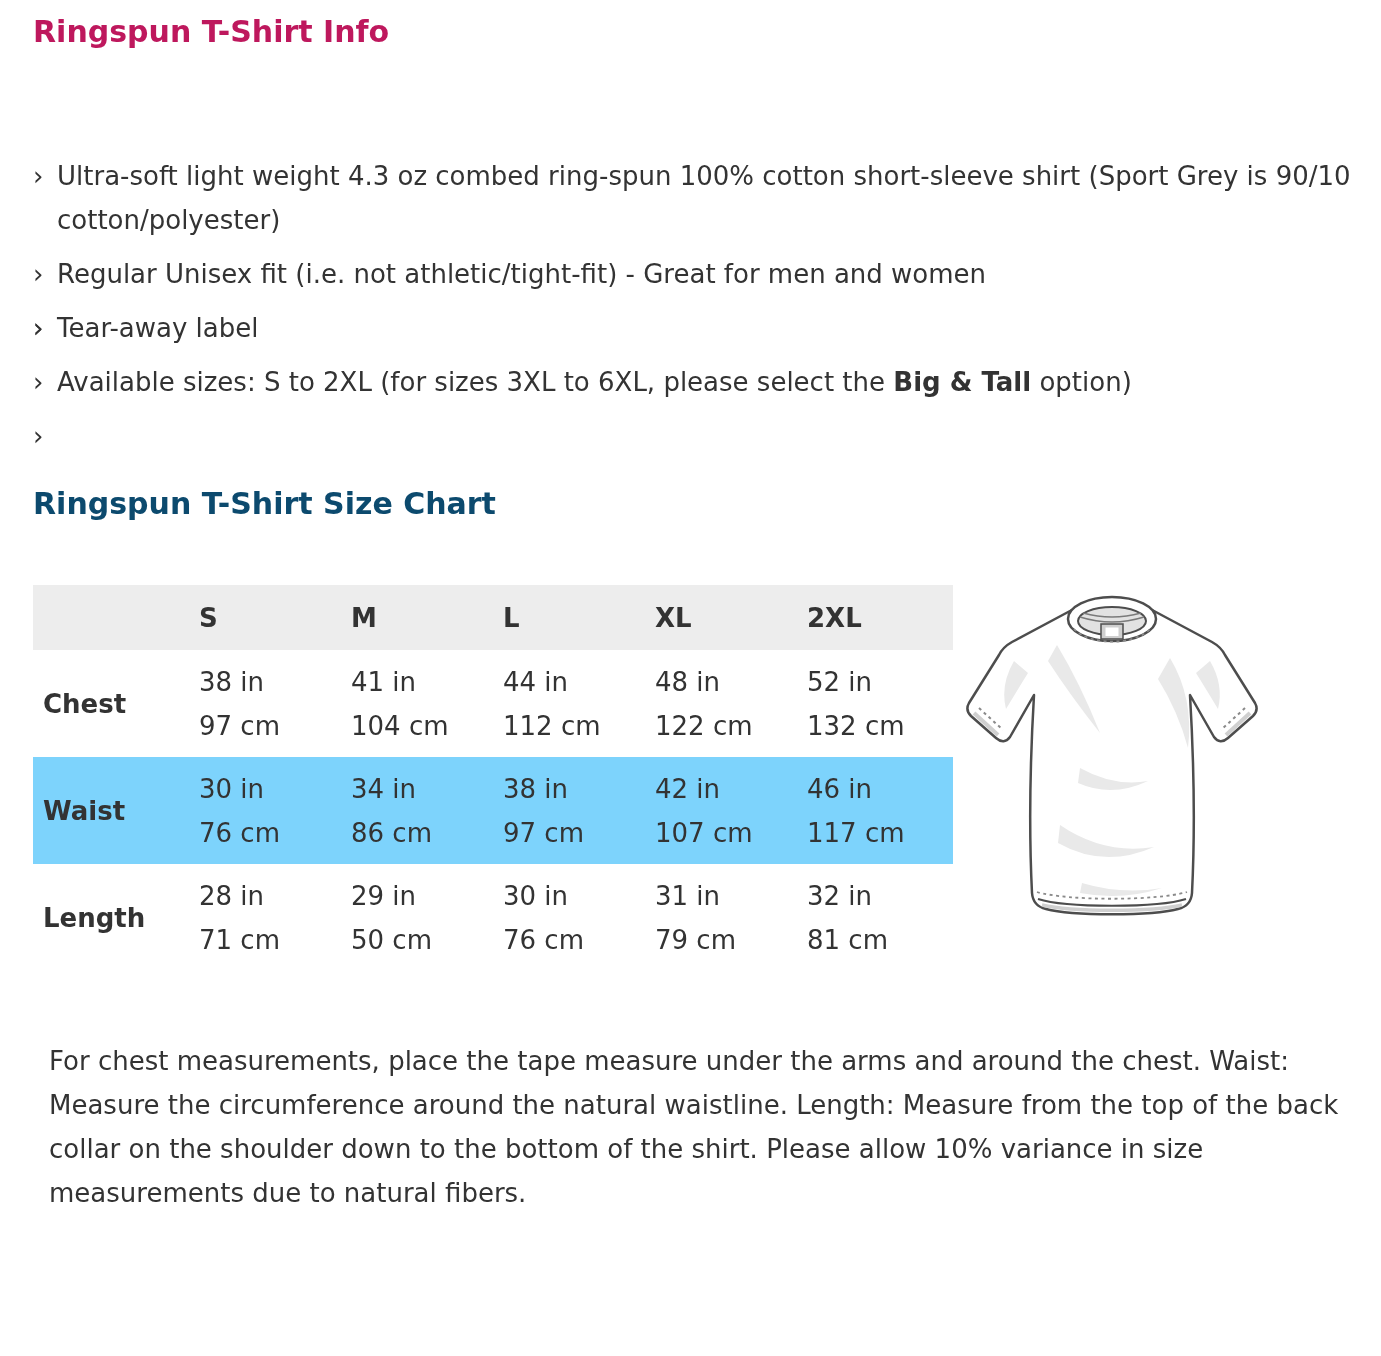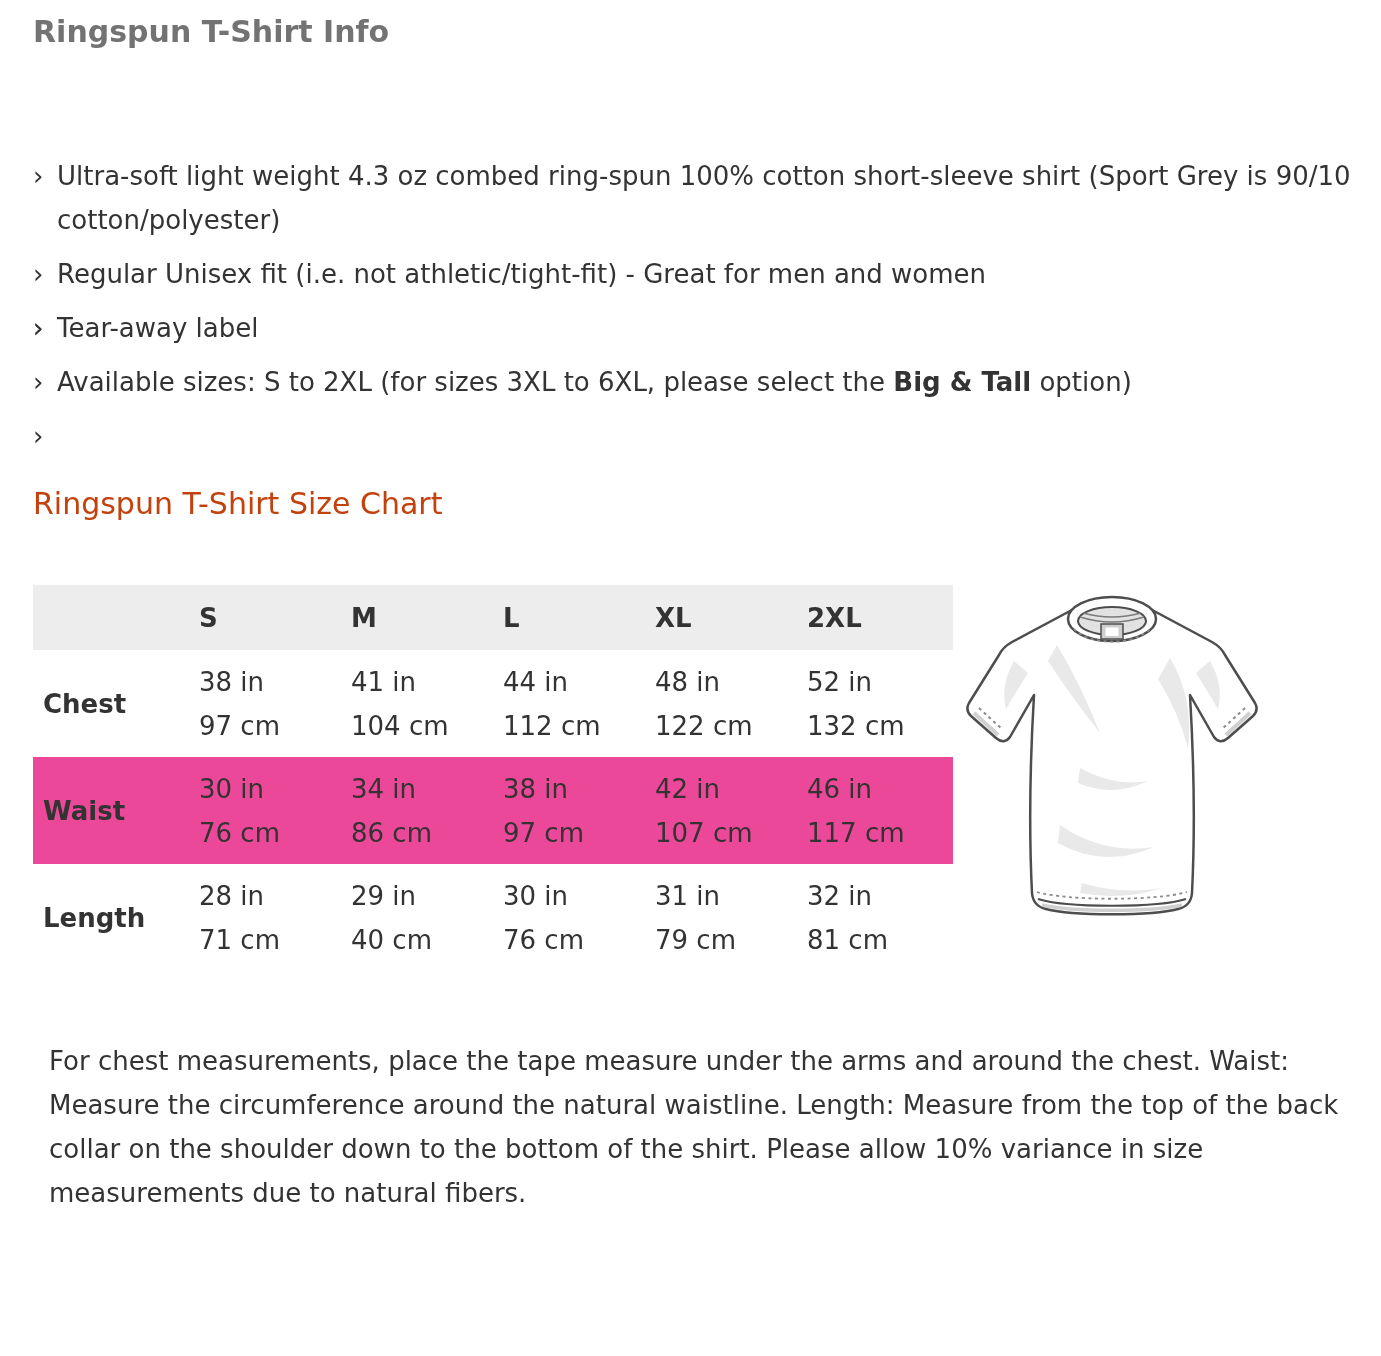--- a/index.html
+++ b/index.html
@@ -15,21 +15,21 @@
     font-family: "DejaVu Sans", "Liberation Sans", sans-serif;
   }
   .page {
     padding: 12px 30px 0 33px;
   }
   .h-title {
     font-size: 30px;
     font-weight: bold;
     line-height: 40px;
     margin: 0;
-    color: #737373;
+    color: #be185d;
   }
   .bullets {
     list-style: none;
     margin: 102px 0 0 0;
     padding: 0;
     font-size: 26px;
     line-height: 44px;
     max-width: 1318px;
   }
   .bullets li {
@@ -38,24 +38,24 @@
     margin-bottom: 10px;
   }
   .bullet-marker {
     position: absolute;
     left: 0;
     top: 0;
     color: #333333;
   }
   .h-title2 {
     font-size: 30px;
-    font-weight: normal;
+    font-weight: bold;
     line-height: 44px;
     margin: 78px 0 0 0;
-    color: #c2410c;
+    color: #0c4a6e;
   }
   .chart-row {
     display: flex;
     align-items: flex-start;
     margin-top: 59px;
   }
   table.size-chart {
     border-collapse: collapse;
     table-layout: fixed;
     width: 920px;
@@ -69,21 +69,21 @@
   .size-chart th {
     text-align: left;
     font-weight: bold;
     padding: 0 0 0 6px;
     vertical-align: middle;
   }
   .size-chart tbody tr {
     height: 107px;
   }
   .size-chart tbody tr.stripe {
-    background: #ec4899;
+    background: #7dd3fc;
   }
   .size-chart td {
     padding: 0 0 0 6px;
     vertical-align: middle;
   }
   .size-chart td.row-label {
     font-weight: bold;
     padding-left: 10px;
   }
   .cell-line {
@@ -205,21 +205,21 @@
           </td>
         </tr>
         <tr>
           <td class="row-label">Length</td>
           <td>
             <div class="cell-line">28 in</div>
             <div class="cell-line">71 cm</div>
           </td>
           <td>
             <div class="cell-line">29 in</div>
-            <div class="cell-line">40 cm</div>
+            <div class="cell-line">50 cm</div>
           </td>
           <td>
             <div class="cell-line">30 in</div>
             <div class="cell-line">76 cm</div>
           </td>
           <td>
             <div class="cell-line">31 in</div>
             <div class="cell-line">79 cm</div>
           </td>
           <td>

